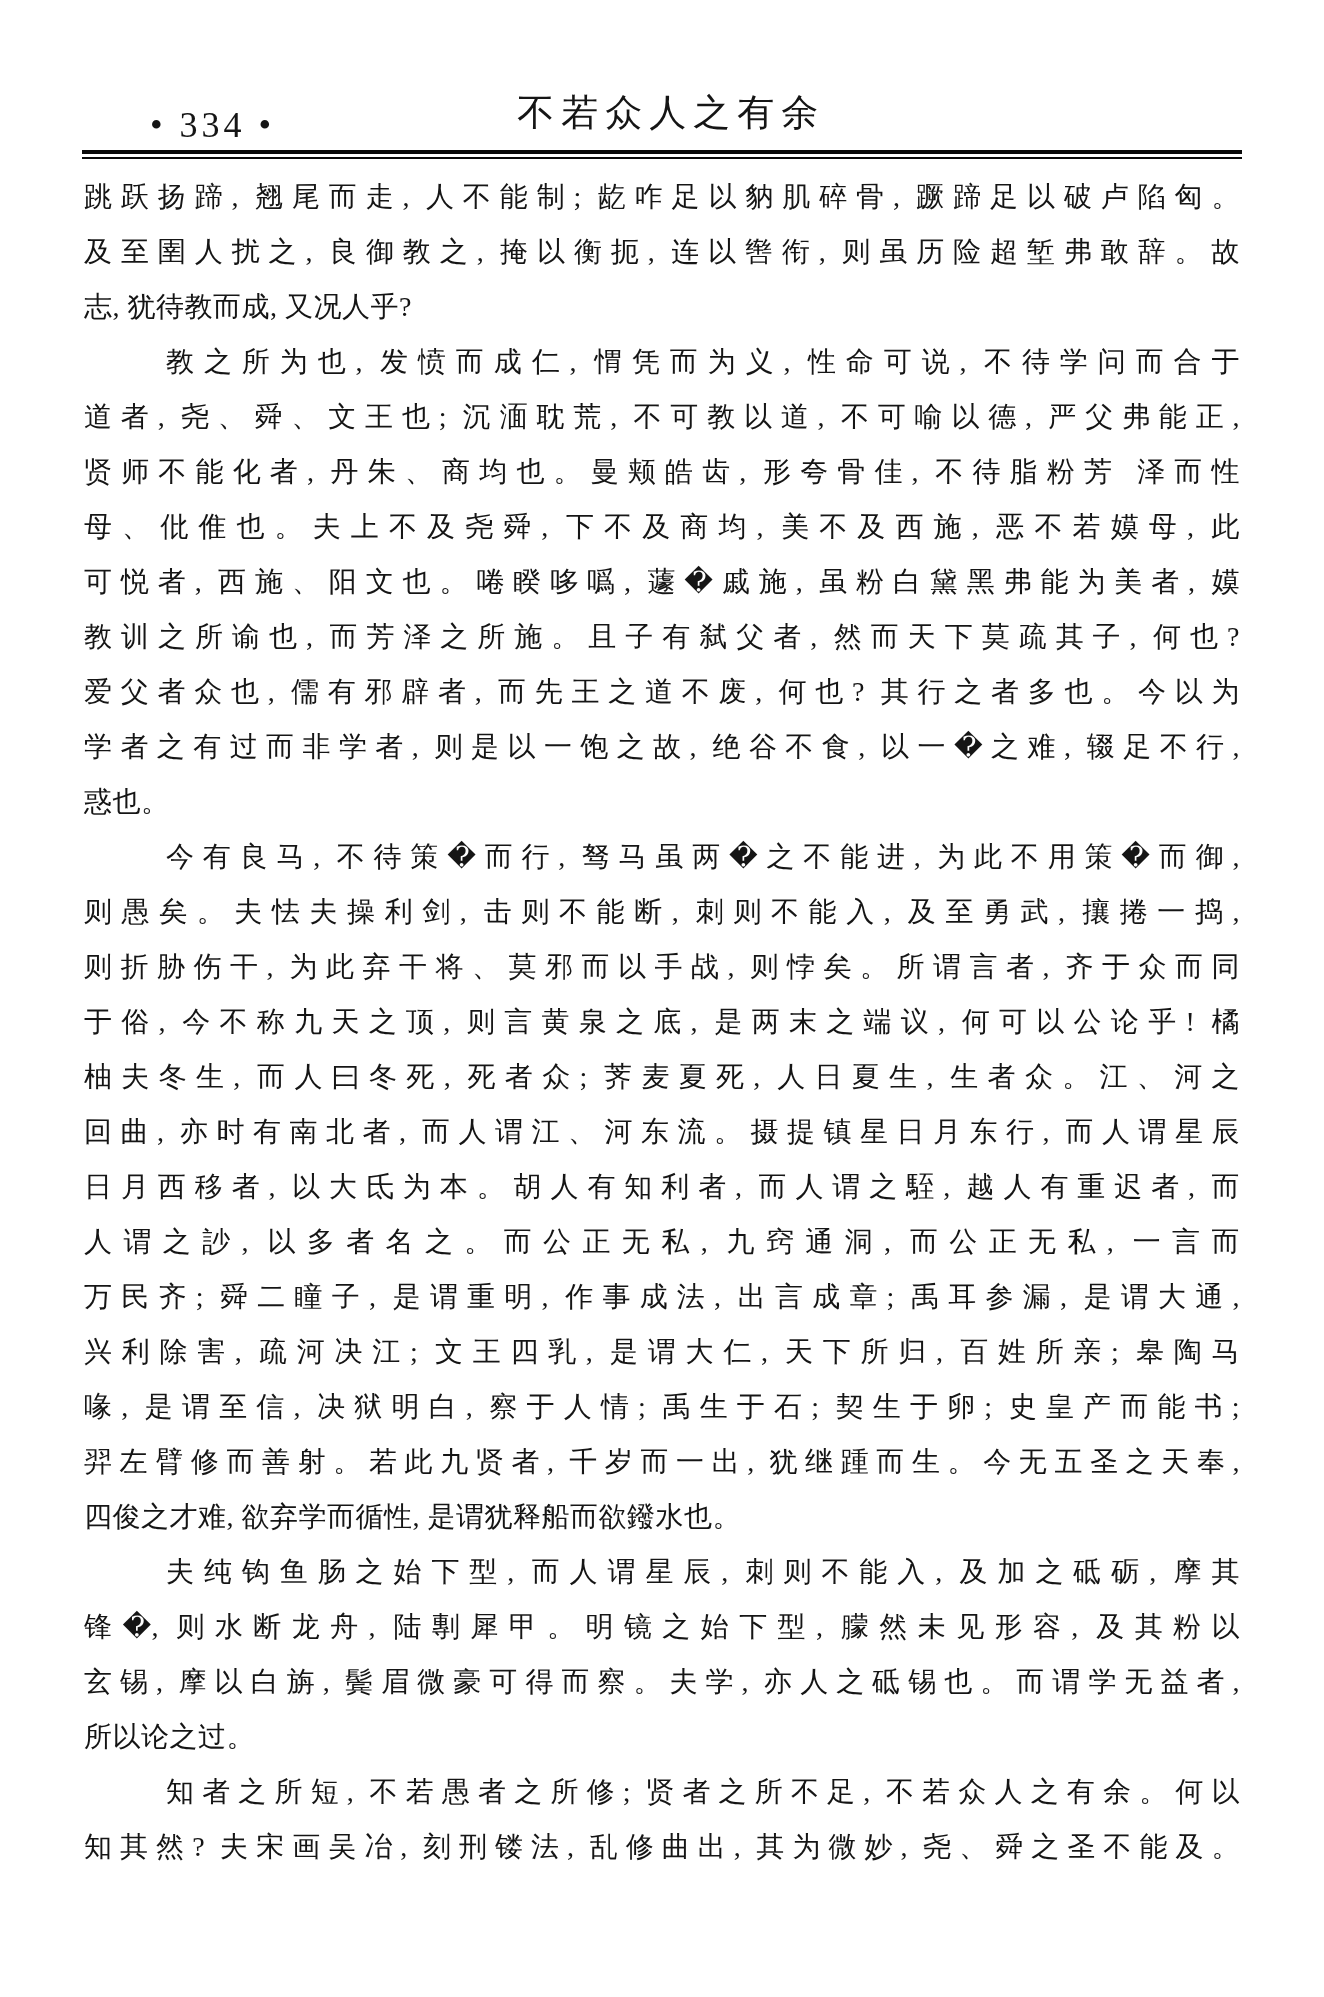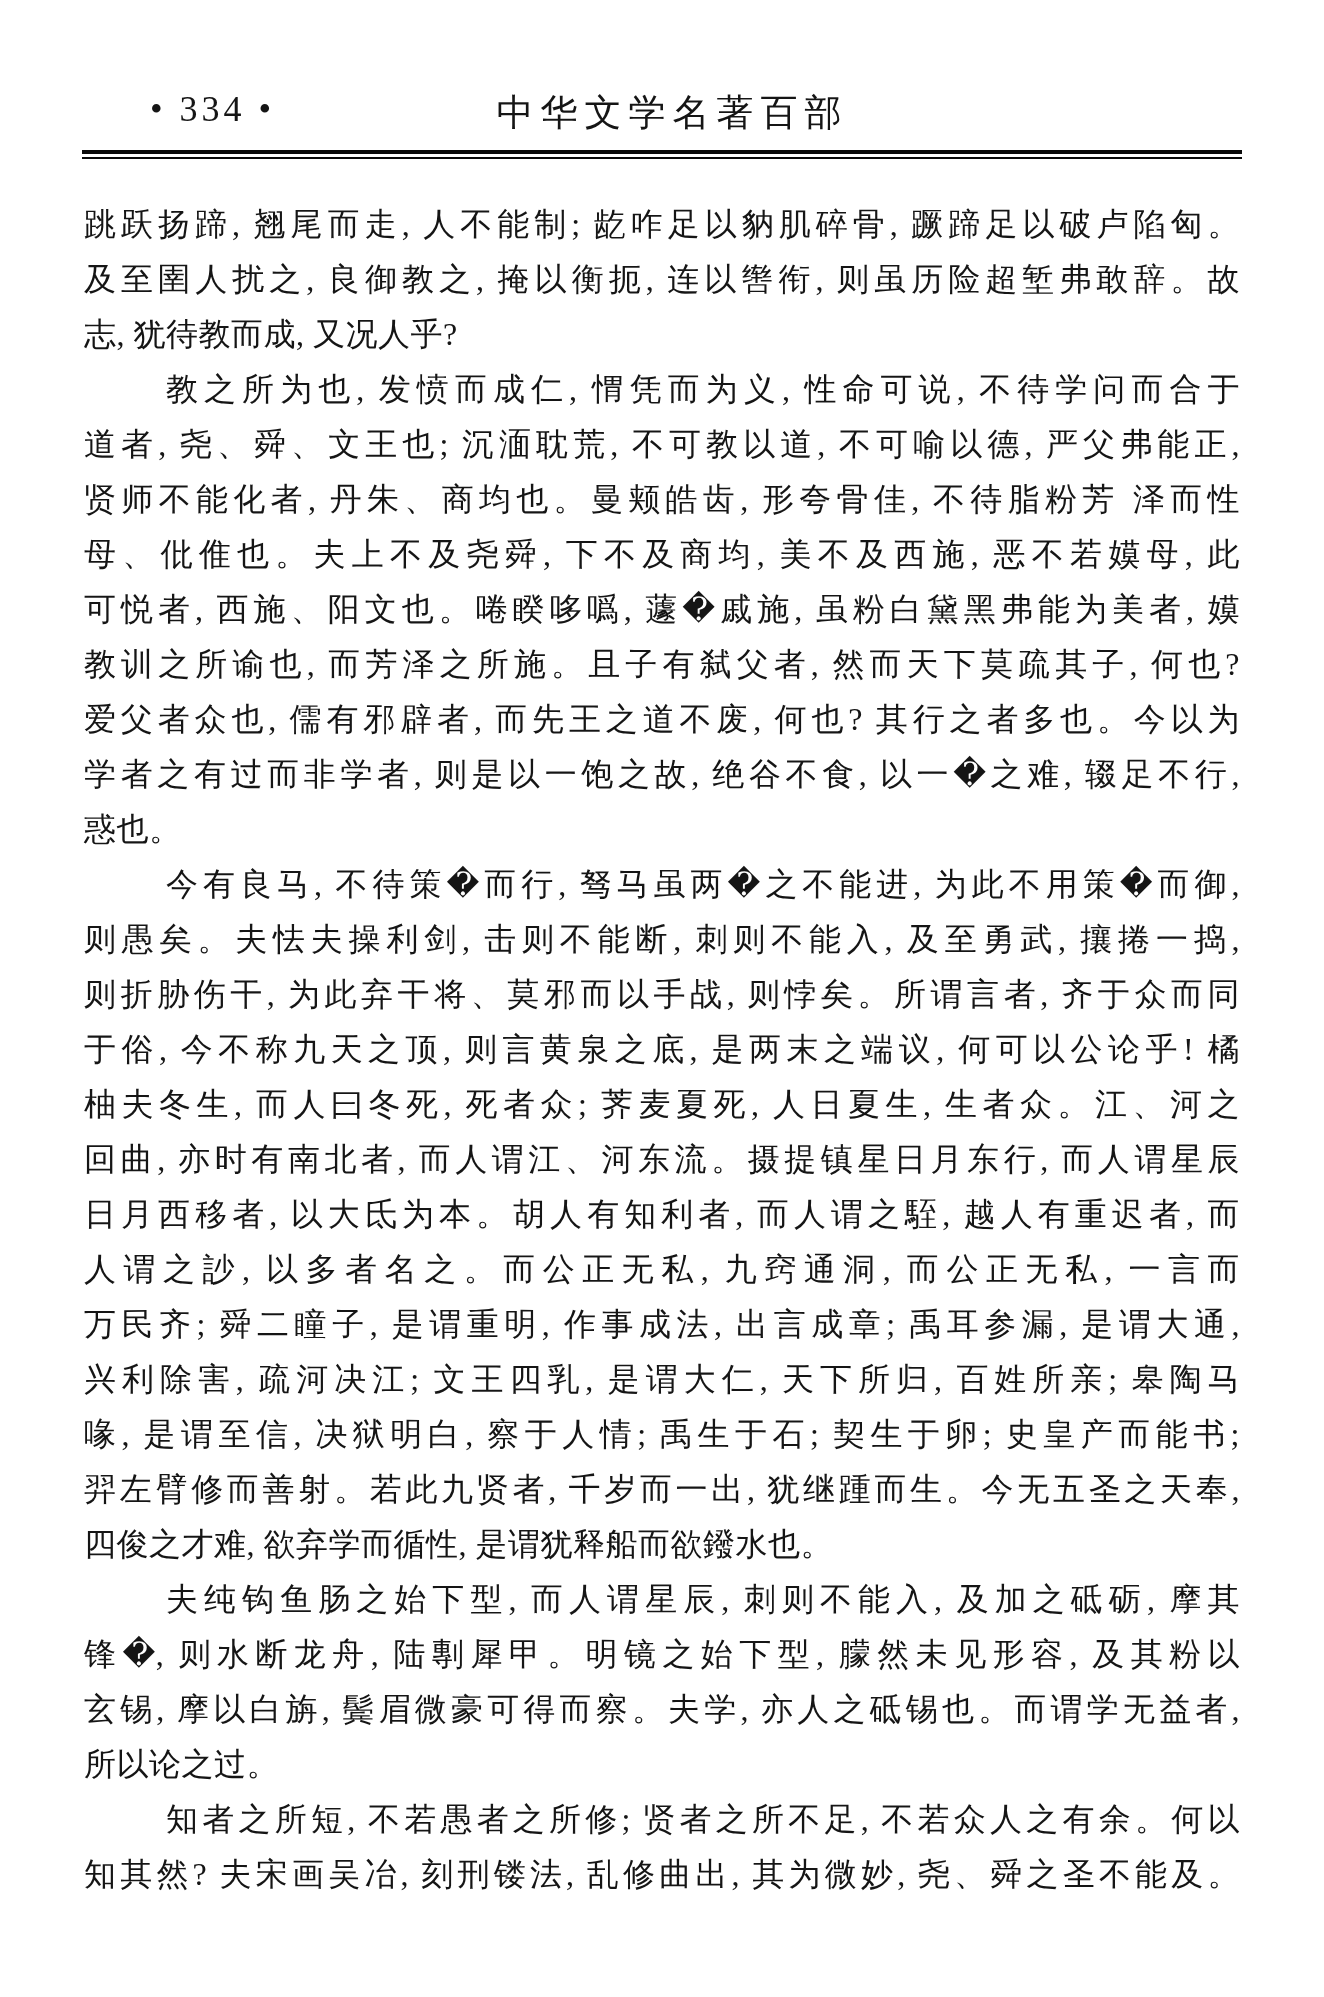--- a/index.html
+++ b/index.html
@@ -19,43 +19,43 @@
     font-family: "Liberation Serif", "DejaVu Serif", "DejaVu Sans", serif;
   }
   .header {
     position: relative;
     height: 52px;
     margin-top: 88px;
   }
   .page-number {
     position: absolute;
     left: 150px;
-    top: 0;
+    top: 16px;
     font-size: 36px;
     letter-spacing: 4px;
     white-space: nowrap;
   }
   .book-title {
     position: absolute;
     left: 50%;
     top: 0;
     transform: translateX(-47%);
     font-size: 37px;
     letter-spacing: 7px;
     white-space: nowrap;
   }
   .rule {
     margin: 10px 82px 0 82px;
     height: 3px;
     border-top: 4px solid #0a0a0a;
     border-bottom: 2px solid #0a0a0a;
   }
   .body-text {
-    margin: 38px 84px 0 84px;
-    font-size: 32px;
+    margin: 10px 84px 0 84px;
+    font-size: 28px;
     line-height: 55px;
   }
   .line {
     height: 55px;
     white-space: nowrap;
     text-align: justify;
     text-align-last: justify;
     text-justify: inter-character;
     letter-spacing: 0.5px;
   }
@@ -66,21 +66,21 @@
     text-align: right;
     text-align-last: left;
   }
 </style>
 </head>
 <body>
 
 <div class="page">
   <div class="header">
     <span class="page-number">• 334 •</span>
-    <span class="book-title">中华文学名著百部</span>
+    <span class="book-title">不若众人之有余</span>
   </div>
   <div class="rule"></div>
   <div class="body-text">
       <div class="line">跳跃扬蹄, 翘尾而走, 人不能制; 龁咋足以豽肌碎骨, 蹶蹄足以破卢陷匈。</div>
       <div class="line">及至圉人扰之, 良御教之, 掩以衡扼, 连以辔衔, 则虽历险超堑弗敢辞。故</div>
       <div class="line short">志, 犹待教而成, 又况人乎?</div>
       <div class="line indent">教之所为也, 发愤而成仁, 㥜凭而为义, 性命可说, 不待学问而合于</div>
       <div class="line">道者, 尧、舜、文王也; 沉湎耽荒, 不可教以道, 不可喻以德, 严父弗能正,</div>
       <div class="line">贤师不能化者, 丹朱、商均也。曼颊皓齿, 形夸骨佳, 不待脂粉芳 泽而性</div>
       <div class="line">母、仳倠也。夫上不及尧舜, 下不及商均, 美不及西施, 恶不若嫫母, 此</div>

